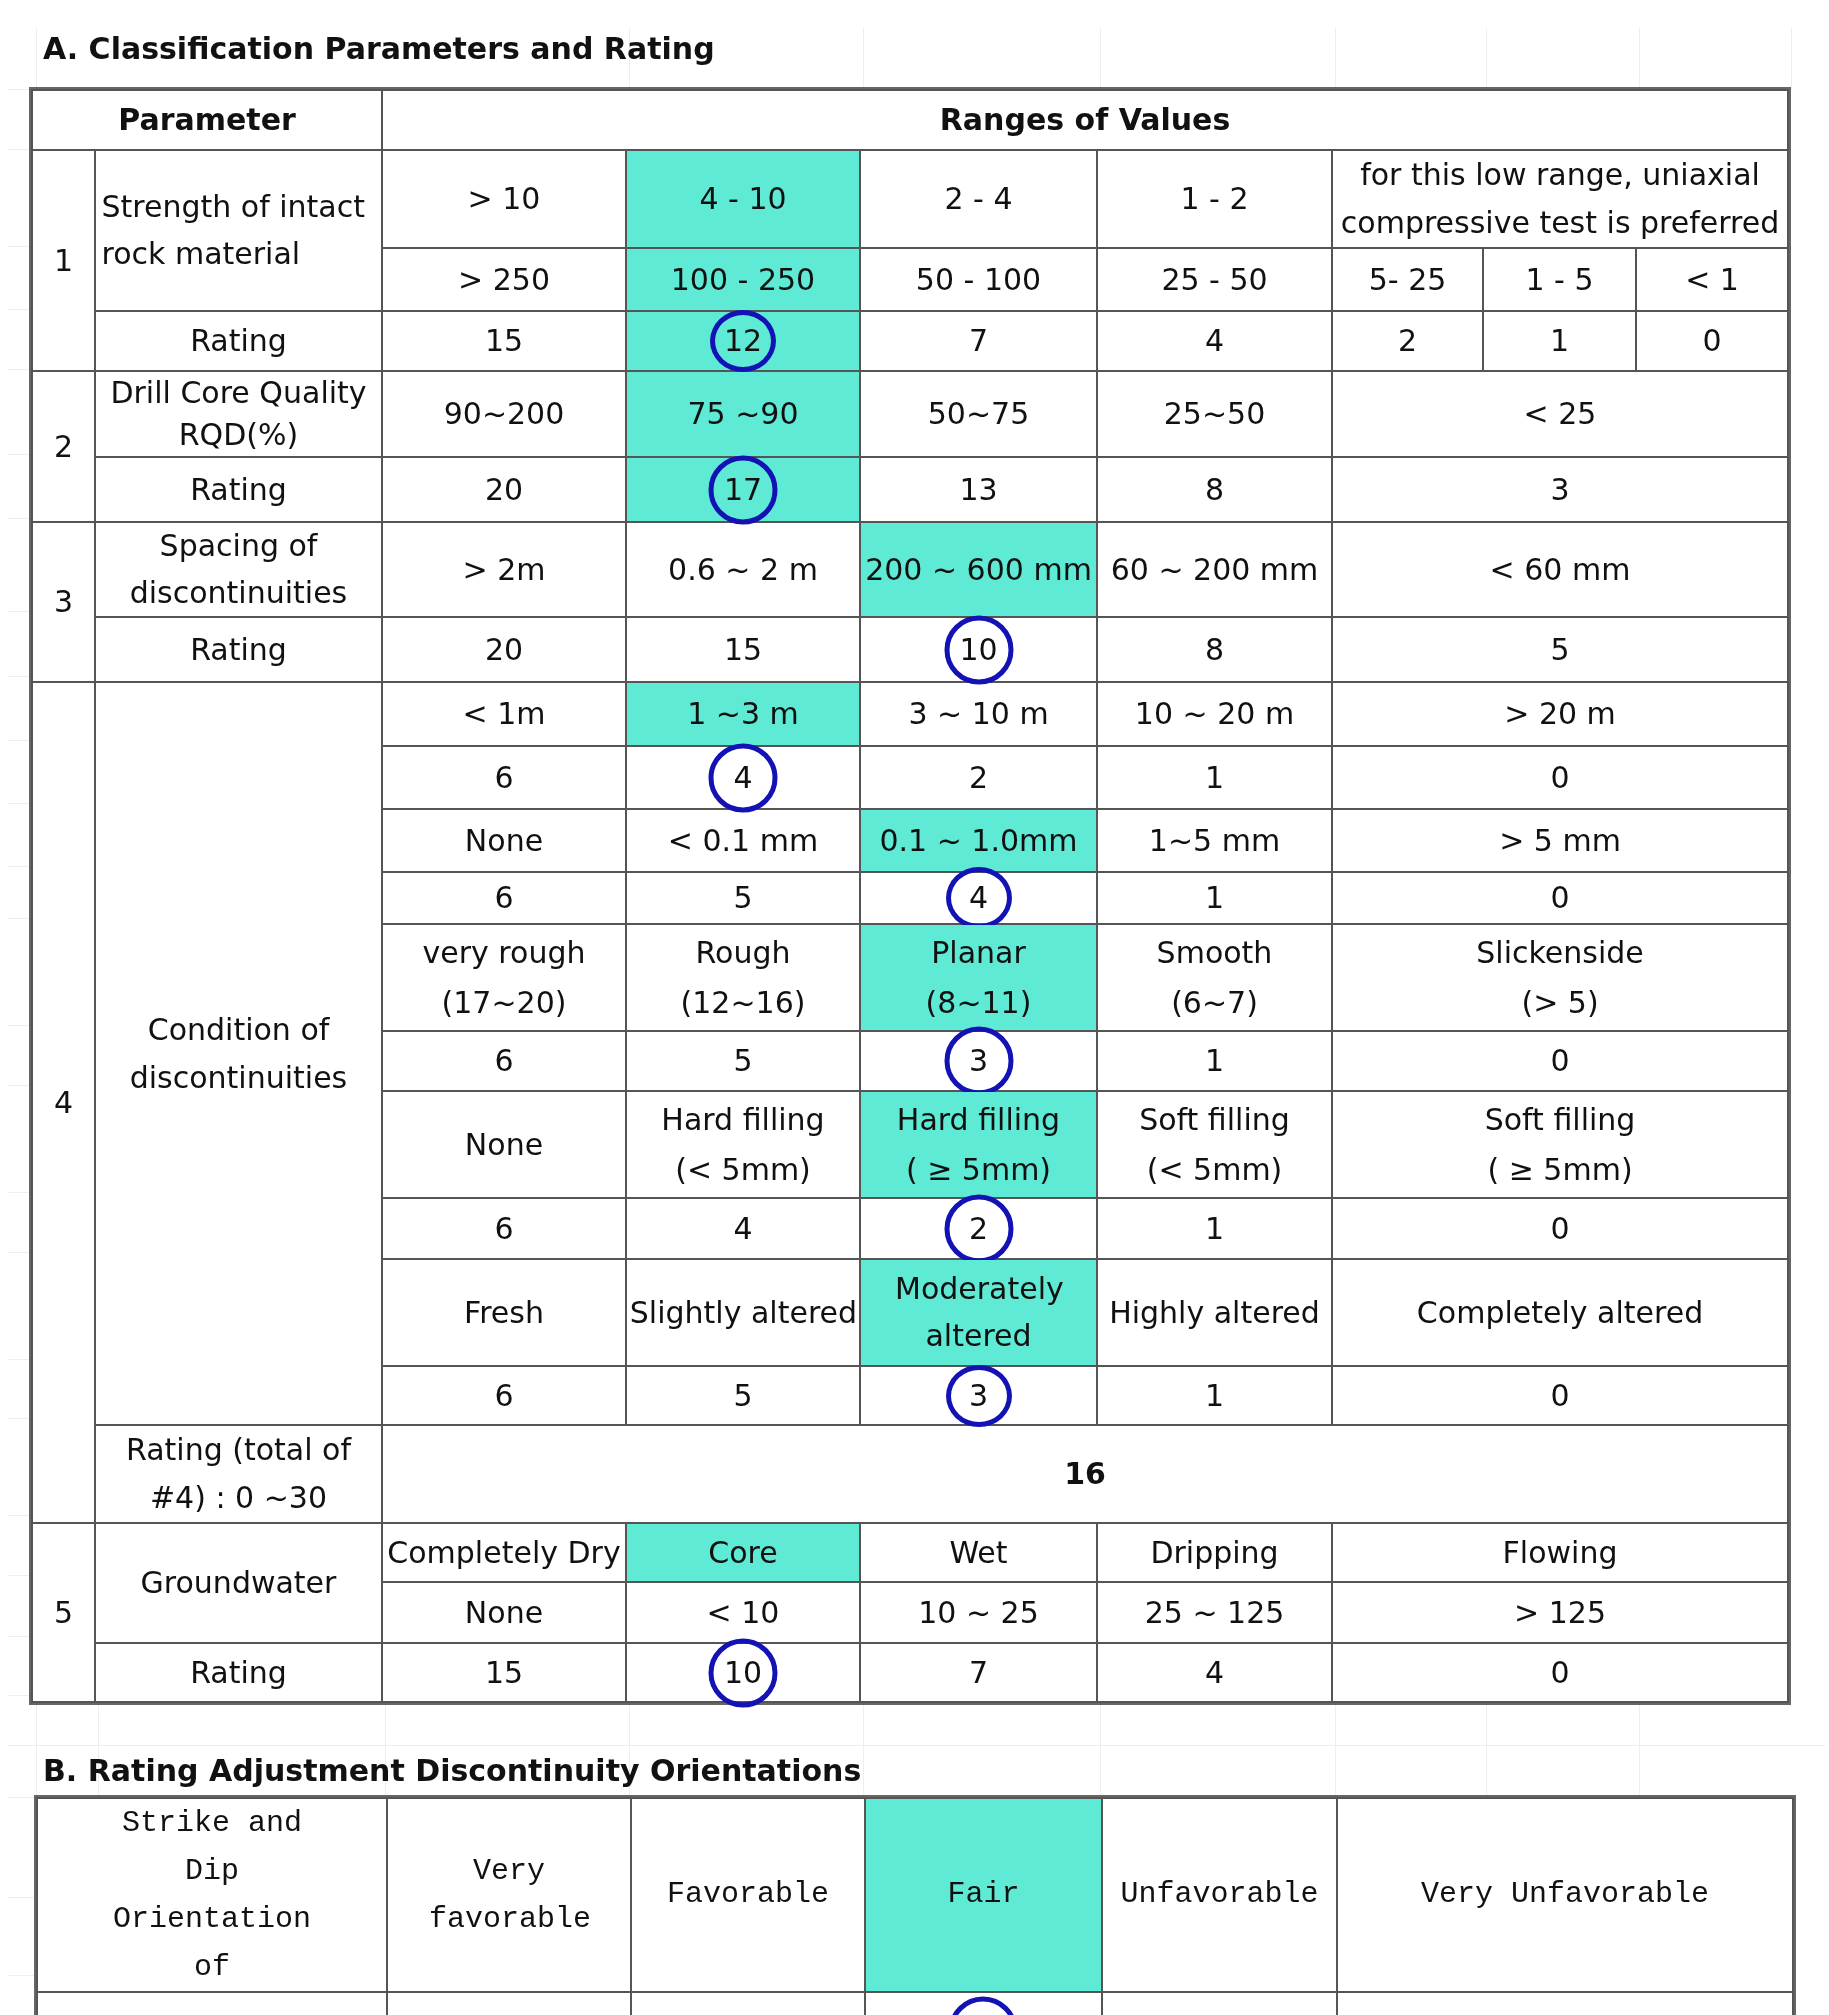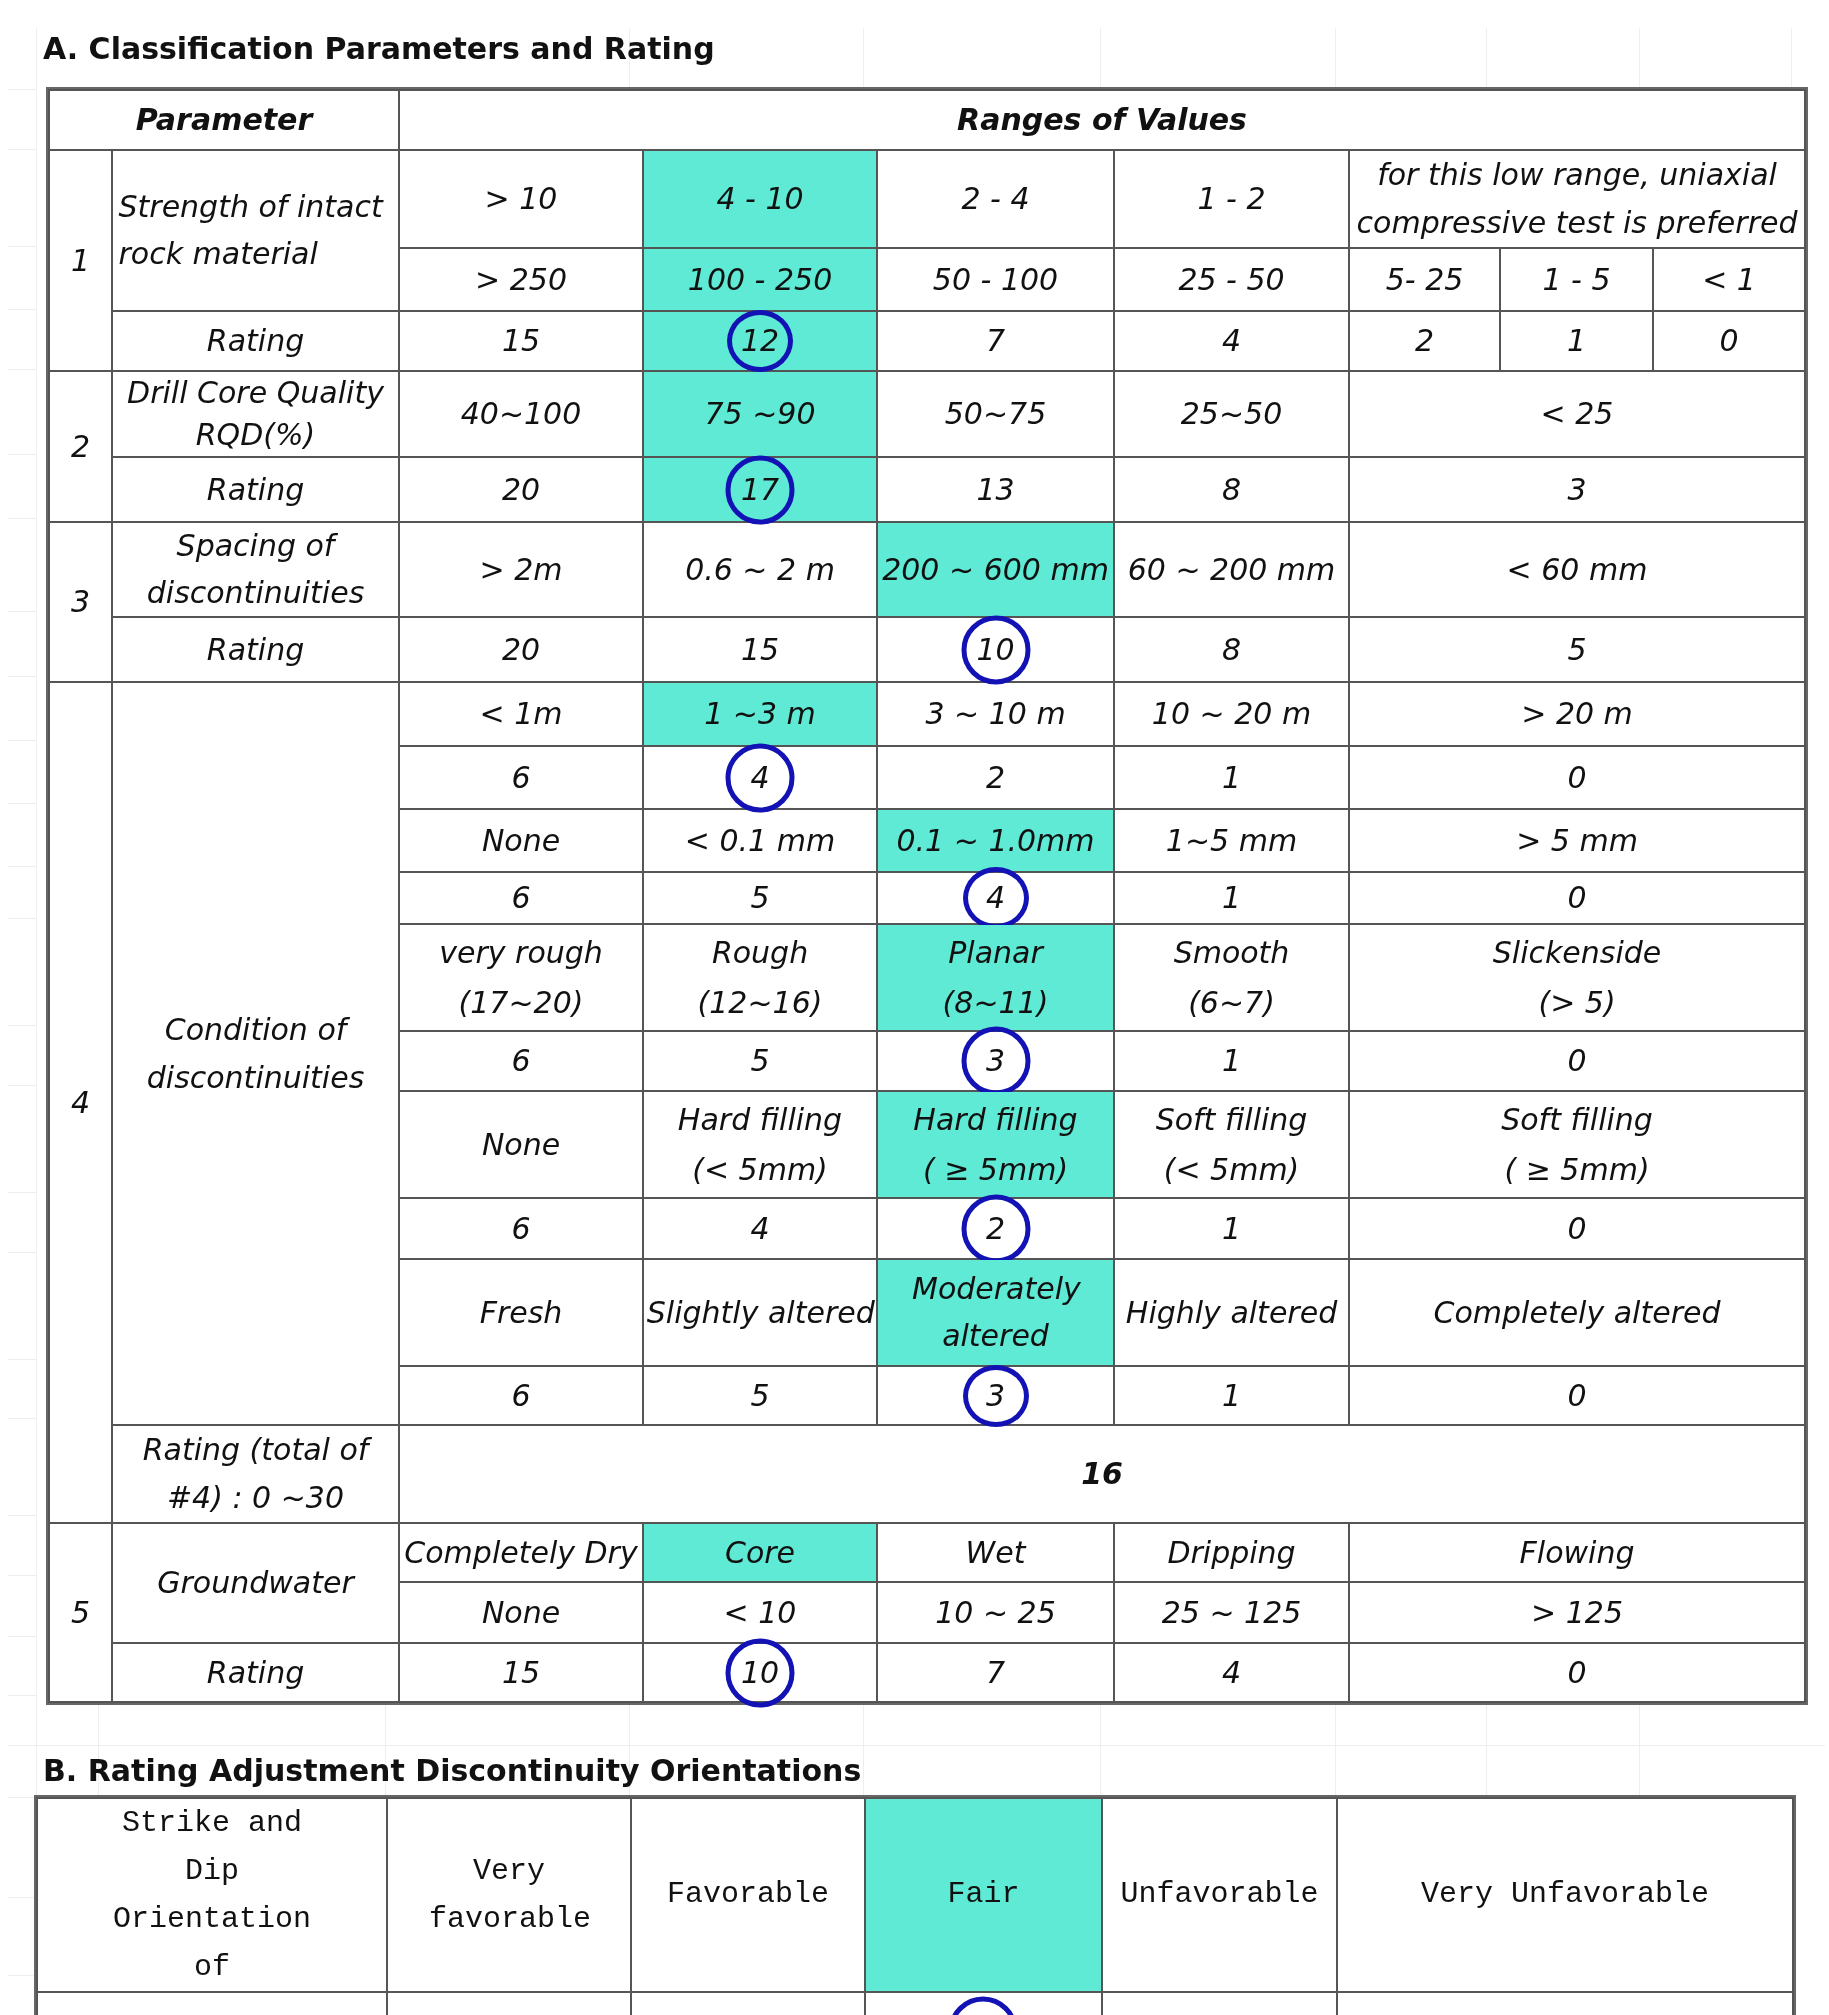--- a/index.html
+++ b/index.html
@@ -64,21 +64,21 @@
   <div class="hline" style="left:8.3px;top:1575px;width:27.5px"></div>
   <div class="hline" style="left:8.3px;top:1636px;width:27.5px"></div>
   <div class="hline" style="left:8.3px;top:1695px;width:27.5px"></div>
   <div class="hline" style="left:8.3px;top:1797px;width:27.5px"></div>
   <div class="hline" style="left:8.3px;top:1897px;width:27.5px"></div>
   <div class="hline" style="left:8.3px;top:1975px;width:27.5px"></div>
 </div>
 
 <div class="title" style="top:34px">A. Classification Parameters and Rating</div>
 
-<table class="rmr outer" style="left:48px;top:89px;width:1756px;font-style:italic;">
+<table class="rmr outer" style="left:31px;top:89px;width:1756px;">
   <colgroup>
     <col style="width:63px">
       <col style="width:287px">
       <col style="width:244px">
       <col style="width:234px">
     <col style="width:237px">
       <col style="width:235px">
       <col style="width:151px">
       <col style="width:153px">
       <col style="width:152px">
@@ -115,21 +115,21 @@
     <td>7</td>
     <td>4</td>
     <td>2</td>
     <td>1</td>
     <td>0</td>
   </tr>
 
   <tr style="height:85px">
     <td rowspan="2">2</td>
     <td style="line-height:1.4">Drill Core Quality RQD(%)</td>
-    <td>40~100</td>
+    <td>90~200</td>
     <td class="hl">75 ~90</td>
     <td>50~75</td>
     <td>25~50</td>
     <td colspan="3">&lt; 25</td>
   </tr>
   <tr style="height:65px">
     <td>Rating</td>
     <td>20</td>
     <td class="hl"><span class="circ tall">17</span></td>
     <td>13</td>

